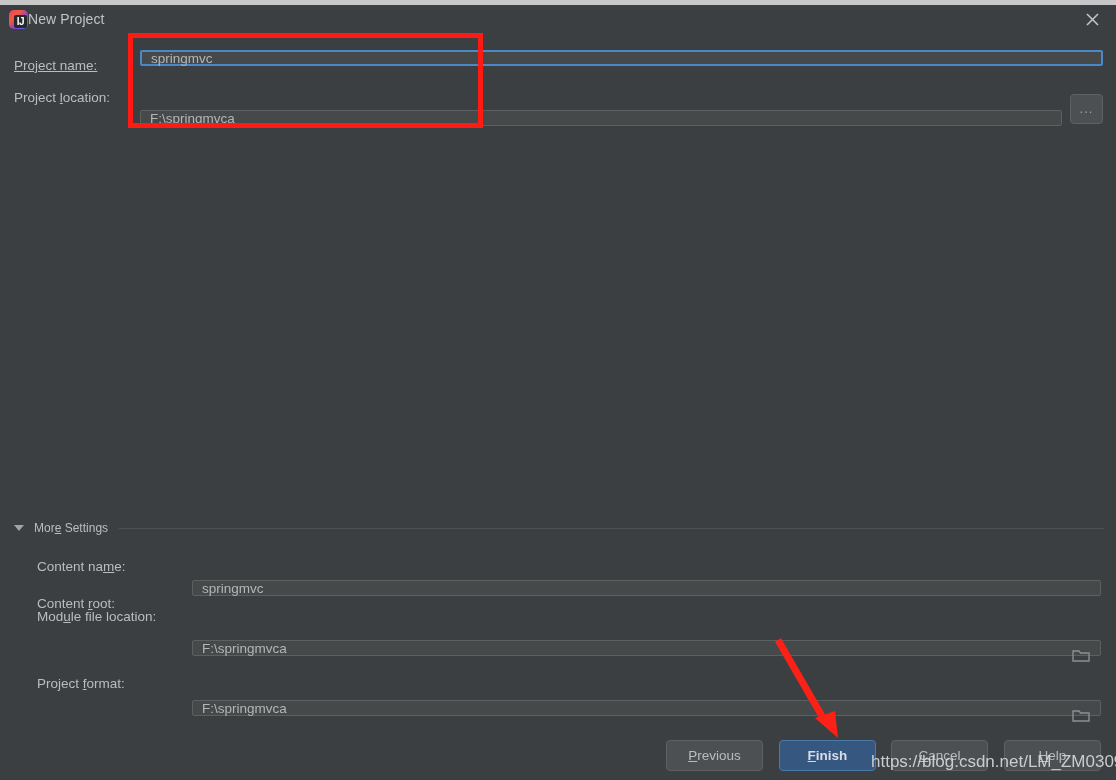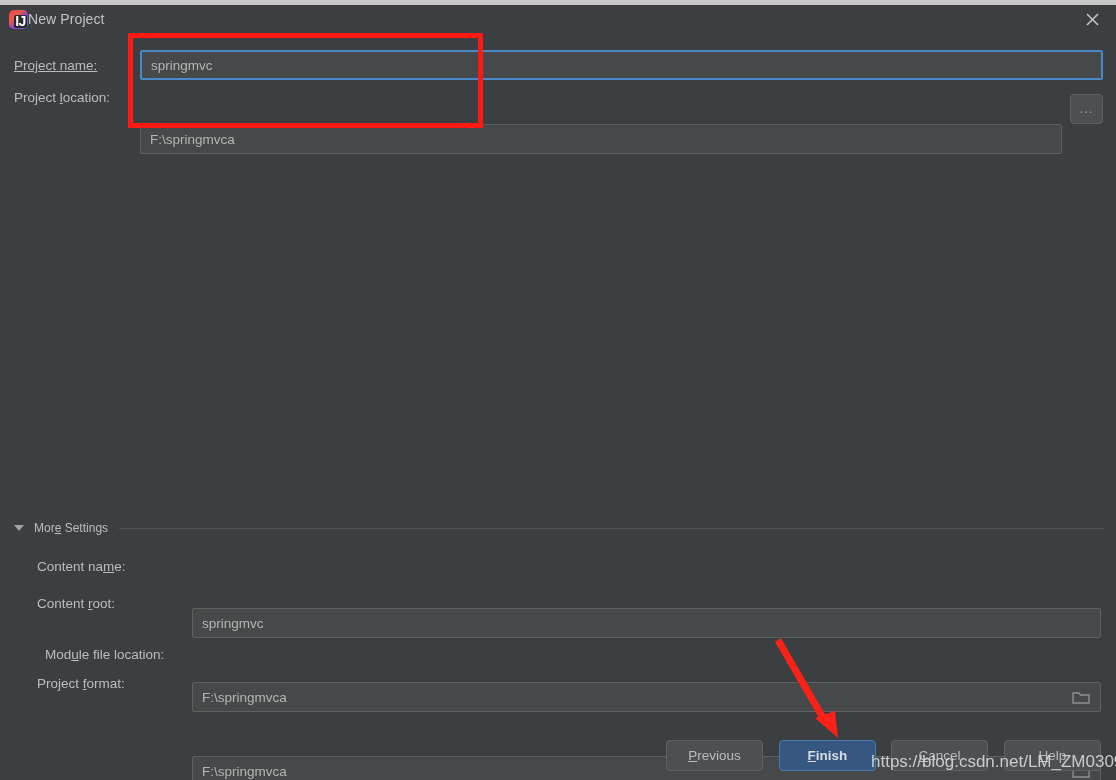--- a/index.html
+++ b/index.html
@@ -38,21 +38,21 @@
     background: linear-gradient(135deg,#e8426a 0%, #f05a3a 32%, #8b3dd6 62%, #3a7de0 100%);
     overflow: hidden;
     flex: none;
   }
   .app-icon .ij-mark {
     position: absolute; right: 1px; bottom: 1px;
     width: 13px; height: 13px;
     background: #27282c;
     border-radius: 2px;
     color: #ffffff;
-    font-size: 14px;
+    font-size: 10px;
     line-height: 13px;
     text-align: center;
     letter-spacing: -0.5px;
     font-family: "Liberation Sans", sans-serif;
     font-weight: bold;
   }
   .title-text {
     font-size: 14px;
     color: #c3c3c3;
     letter-spacing: 0.1px;
@@ -75,21 +75,21 @@
     font-size: 13.5px;
     color: #bcbcbc;
     white-space: nowrap;
   }
   .field-label u { text-decoration: underline; }
 
   .txtfield {
     background: #45494a;
     border: 1px solid #5e6060;
     border-radius: 2px;
-    height: 30px;
+    height: 16px;
     display: flex; align-items: center;
     padding-left: 9px;
     font-size: 13.5px;
     color: #b5b5b5;
     position: relative;
     text-align: center;
   }
   .txtfield.focused {
     border: 2px solid #4a88c7;
     background: #45494a;
@@ -219,21 +219,21 @@
   </div>
   <div class="txtfield" style="left:192px; top:592px; width:909px;">
     <span>F:\springmvca</span>
     <span class="folder-icon">
       <svg width="18" height="15" viewBox="0 0 18 15">
         <path d="M1 3 L7 3 L8.6 5 L17 5 L17 13 L1 13 Z" fill="none" stroke="#8b9094" stroke-width="1.4"></path>
       </svg>
     </span>
   </div>
 
-  <div class="form-row" style="left:37px; top:639px;margin-left:8px;">
+  <div class="form-row" style="left:37px; top:601px;">
     <div class="field-label"><span>Mod</span><u>u</u><span>le file location:</span></div>
   </div>
   <div class="txtfield" style="left:192px; top:636px; width:909px;">
     <span>F:\springmvca</span>
     <span class="folder-icon">
       <svg width="18" height="15" viewBox="0 0 18 15">
         <path d="M1 3 L7 3 L8.6 5 L17 5 L17 13 L1 13 Z" fill="none" stroke="#8b9094" stroke-width="1.4"></path>
       </svg>
     </span>
   </div>

